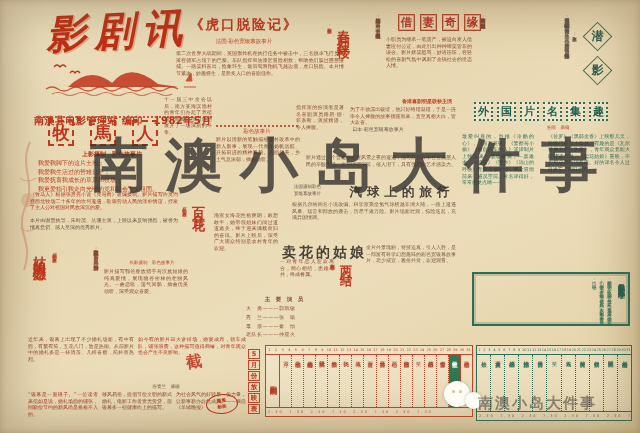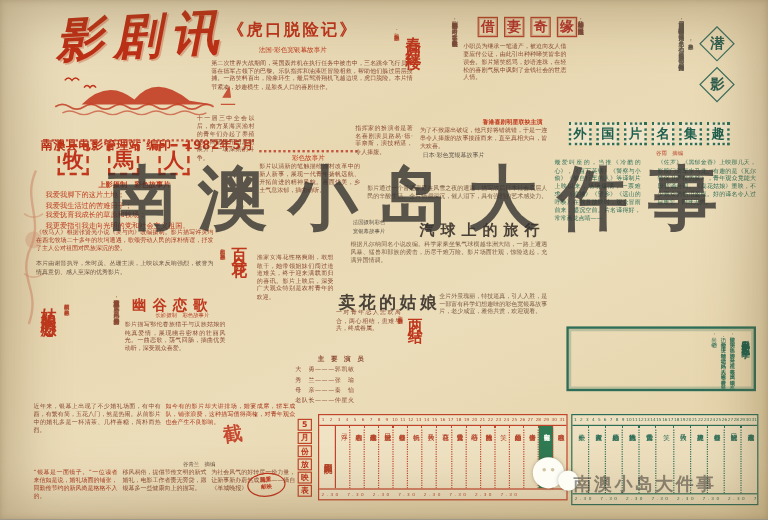--- a/index.html
+++ b/index.html
@@ -179,21 +179,20 @@
       <div class="ln">我爱抚育我成长的草原和牧场；</div>
       <div class="ln">我更爱指引我走向光明的党和社会主义祖国。</div>
     </div>
   <div class="abs t5 muma-para-red">《牧马人》根据张贤亮小说《灵与肉》改编摄制。影片描写许灵均在西北牧场二十多年的坎坷遭遇，歌颂劳动人民的淳朴情谊，抒发了主人公对祖国对民族深沉的爱。</div>
   <div class="abs t5 c-dark muma-para-dark">本片由谢晋执导，朱时茂、丛珊主演，上映以来反响强烈，被誉为情真意切、感人至深的优秀影片。</div>
 
   <div class="abs v gn-title">姑娘的心愿</div>
   <div class="abs v gn-cap">峨眉厂摄制　彩色故事片</div>
   <div class="abs v t5 gn-side">山村姑娘春梅立志改变家乡面貌，婚事新办，移风易俗，受到乡亲们的称赞。</div>
 
-  <div class="abs yg-head">幽谷恋歌</div>
   <div class="abs yg-sub">长影摄制　彩色故事片</div>
   <div class="abs t5 yg-para">影片描写鄂伦春族猎手与汉族姑娘的纯真爱情，展现幽谷密林的壮丽风光。一曲恋歌，荡气回肠，插曲优美动听，深受观众喜爱。</div>
 
   <div class="abs v bh-title">百合花</div>
   <div class="abs v bh-cap">长影厂出品　彩色故事片</div>
 
   <div class="abs t5 yf-side">十一届三中全会以后，南方某海滨渔村的青年们办起了养殖场，同因循守旧思想展开了一场深刻的斗争。</div>
   <div class="abs yf-deco"></div>
   <div class="abs yf-sub">彩色故事片</div>
   <div class="abs t5 yf-para">影片以清新的笔触描绘渔村改革中的新人新事，展现一代青年扬帆远航、开拓前进的精神风貌。画面优美，乡土气息浓郁，插曲动听。</div>

